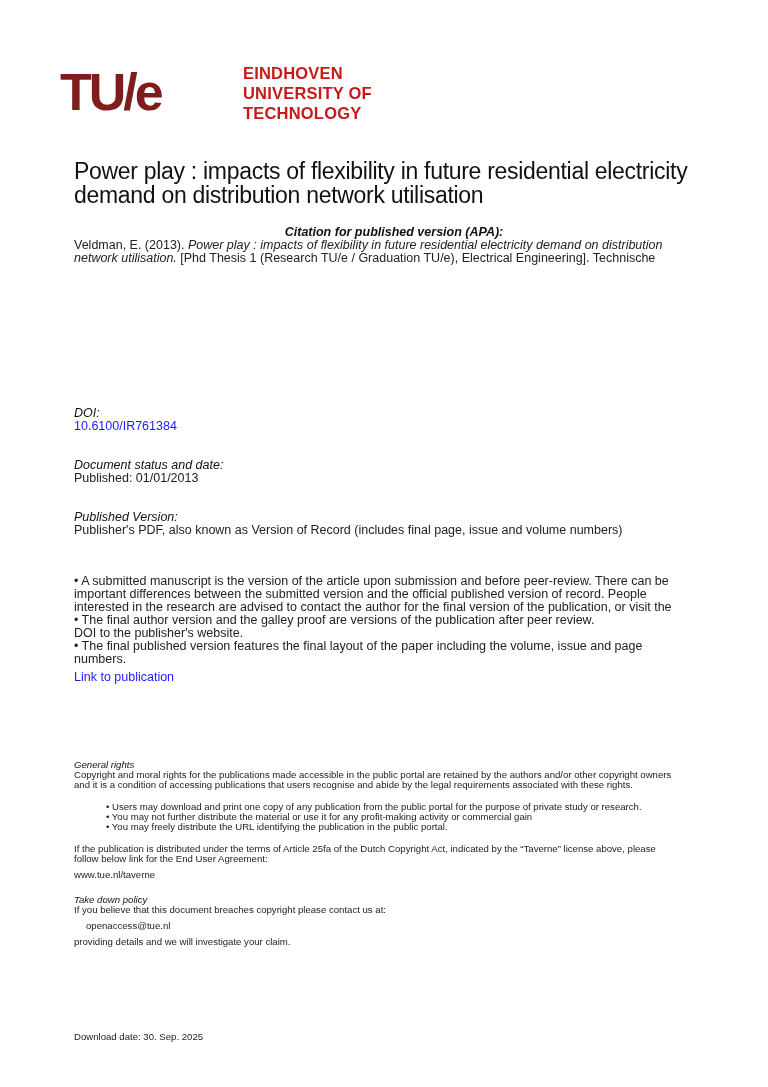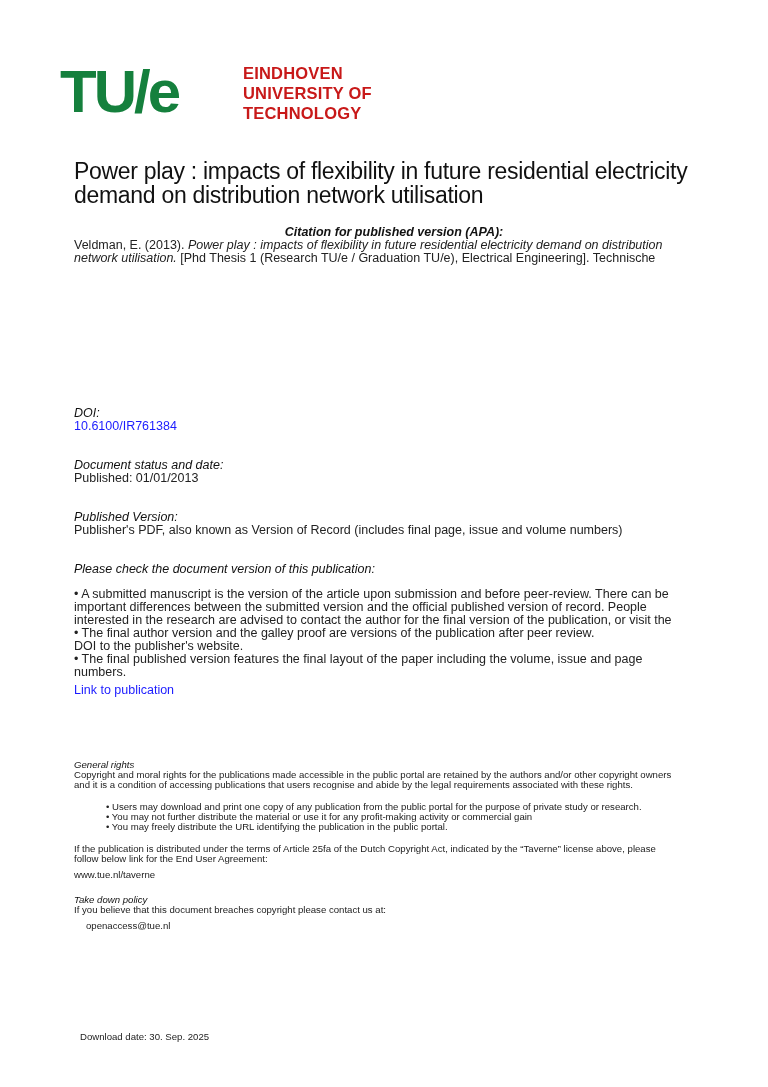--- a/index.html
+++ b/index.html
@@ -3,21 +3,21 @@
   <meta charset="utf-8">
   <style>
     html, body { margin: 0; padding: 0; }
     body {
       width: 768px; height: 1087px; background: #ffffff; position: relative; overflow: hidden;
       font-family: "Liberation Sans", sans-serif; color: #1a1a1a;
     }
     .abs { position: absolute; }
     .logo-mark {
       left: 60px; top: 52px; font-family: "Liberation Sans", sans-serif; font-weight: bold;
-      color: #15803d; font-size: 60px; line-height: 80px; letter-spacing: -3px;
+      color: #7f1d1d; font-size: 52px; line-height: 80px; letter-spacing: -3px;
     }
     .logo-text {
       left: 243px; top: 63px; color: #c81919; font-weight: bold; font-size: 16.5px; line-height: 20px;
       letter-spacing: 0.2px;
     }
     .logo-text div { white-space: nowrap; }
     .title {
       left: 74px; top: 159px; width: 680px; font-size: 23px; line-height: 24px; color: #111;
       letter-spacing: -0.3px;
     }
@@ -61,21 +61,20 @@
   <div class="label">Document status and date:</div>
   <div class="body">Published: 01/01/2013</div>
 </div>
 
 <div class="abs block" style="top:511px;width:680px;">
   <div class="label">Published Version:</div>
   <div class="body">Publisher's PDF, also known as Version of Record (includes final page, issue and volume numbers)</div>
 </div>
 
 <div class="abs block" style="top:563px;width:680px;">
-  <div class="label">Please check the document version of this publication:</div>
   <div class="body" style="margin-top:12px;">
     <div>• A submitted manuscript is the version of the article upon submission and before peer-review. There can be</div>
     <div>important differences between the submitted version and the official published version of record. People</div>
     <div>interested in the research are advised to contact the author for the final version of the publication, or visit the</div>
     <div>• The final author version and the galley proof are versions of the publication after peer review.</div>
     <div>DOI to the publisher's website.</div>
     <div>• The final published version features the final layout of the paper including the volume, issue and page</div>
     <div>numbers.</div>
   </div>
   <a class="body link" style="display:block;margin-top:5px;text-decoration:none;">Link to publication</a>
@@ -95,15 +94,16 @@
 <div class="abs block" style="top:844px;width:660px;">
   <div class="small">If the publication is distributed under the terms of Article 25fa of the Dutch Copyright Act, indicated by the “Taverne” license above, please</div>
   <div class="small">follow below link for the End User Agreement:</div>
   <a class="small link" style="display:block;margin-top:6px;text-decoration:none;">www.tue.nl/taverne</a>
 </div>
 
 <div class="abs block" style="top:895px;width:660px;">
   <div class="small-label">Take down policy</div>
   <div class="small">If you believe that this document breaches copyright please contact us at:</div>
   <a class="small link" style="display:block;margin-top:6px;text-decoration:none;margin-left:12px;">openaccess@tue.nl</a>
+  <div class="small" style="margin-top:6px;">providing details and we will investigate your claim.</div>
 </div>
 
-<div class="abs small" style="left:80px;top:1032px;">Download date: 30. Sep. 2025</div>
+<div class="abs small" style="left:74px;top:1032px;">Download date: 30. Sep. 2025</div>
 
 </body></html>

